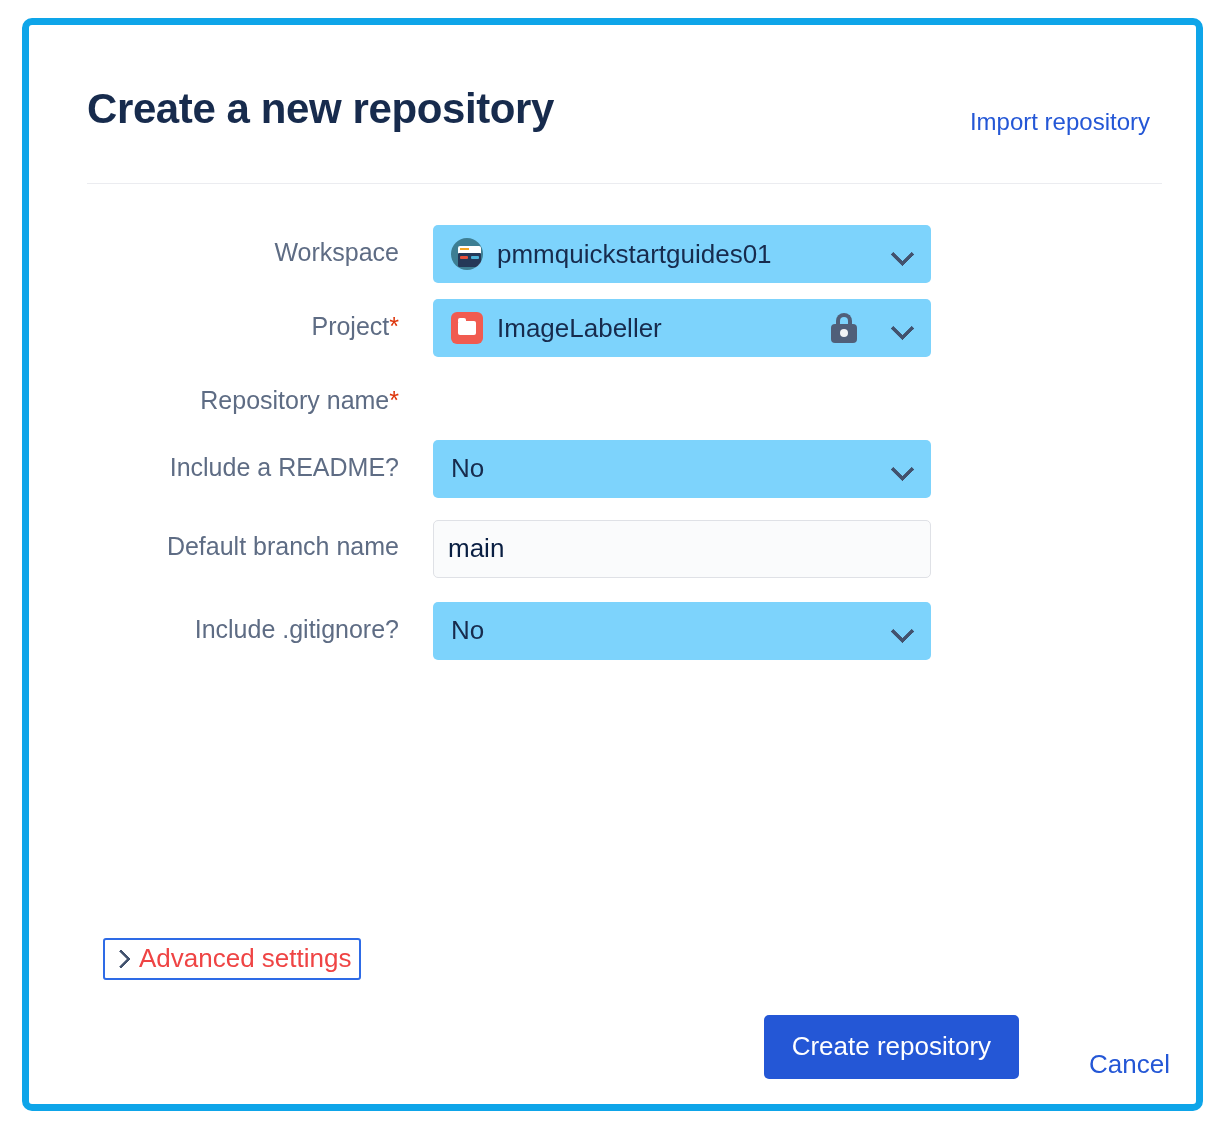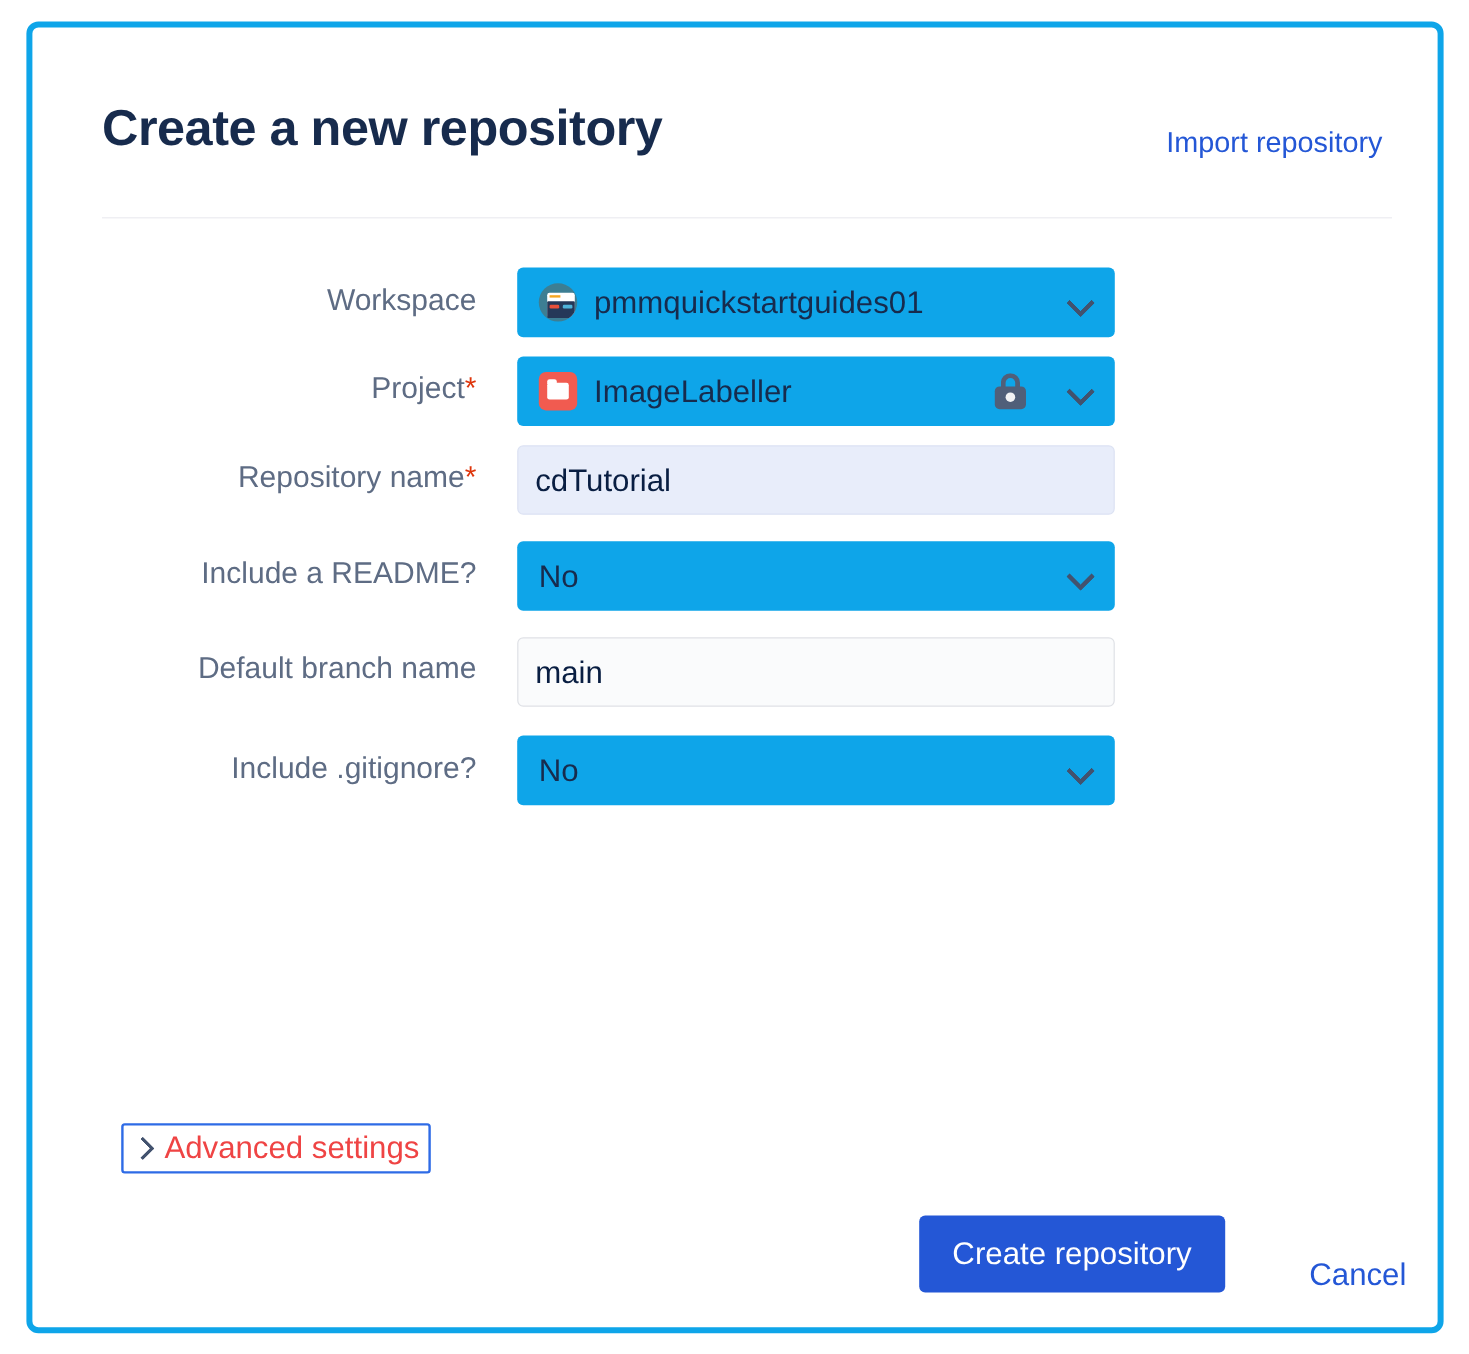--- a/index.html
+++ b/index.html
@@ -19,21 +19,21 @@
   }
 
   
   .card {
     position: absolute;
     left: 22px;
     top: 18px;
     width: 1181px;
     height: 1093px;
     background: #ffffff;
-    border: 5px solid #0ea5e9;
+    border: 7px solid #0ea5e9;
     border-radius: 10px;
   }
 
   .card-inner {
     position: absolute;
     left: 58px;
     top: 58px;
     right: 26px;
   }
 
@@ -104,21 +104,21 @@
     flex: 1 1 auto;
     min-width: 0;
     position: relative;
   }
 
   
   .select-box {
     position: relative;
     width: 498px;
     height: 58px;
-    background: #0ea5e9;
+    background: #7dd3fc;
     border-radius: 5px;
     display: flex;
     align-items: center;
     padding: 0 18px;
     cursor: pointer;
   }
   .select-box.with-lock { }
   .select-value {
     font-size: 26px;
     color: #172B4D;
@@ -426,23 +426,20 @@
               <span class="shackle"></span>
               <span class="body"></span>
             </span>
             <span class="chev-down"></span>
           </div>
         </div>
       </div>
 
       <div class="frow">
         <div class="flabel"><span>Repository name</span><span class="req">*</span></div>
-        <div class="fctl">
-          <div class="text-input focused" placeholder="">cdTutorial</div>
-        </div>
       </div>
 
 
       <div class="frow" style="margin-top:22px;">
         <div class="flabel">Include a README?</div>
         <div class="fctl">
           <div class="select-box">
             <span class="select-value">No</span>
             <span class="chev-down"></span>
           </div>

